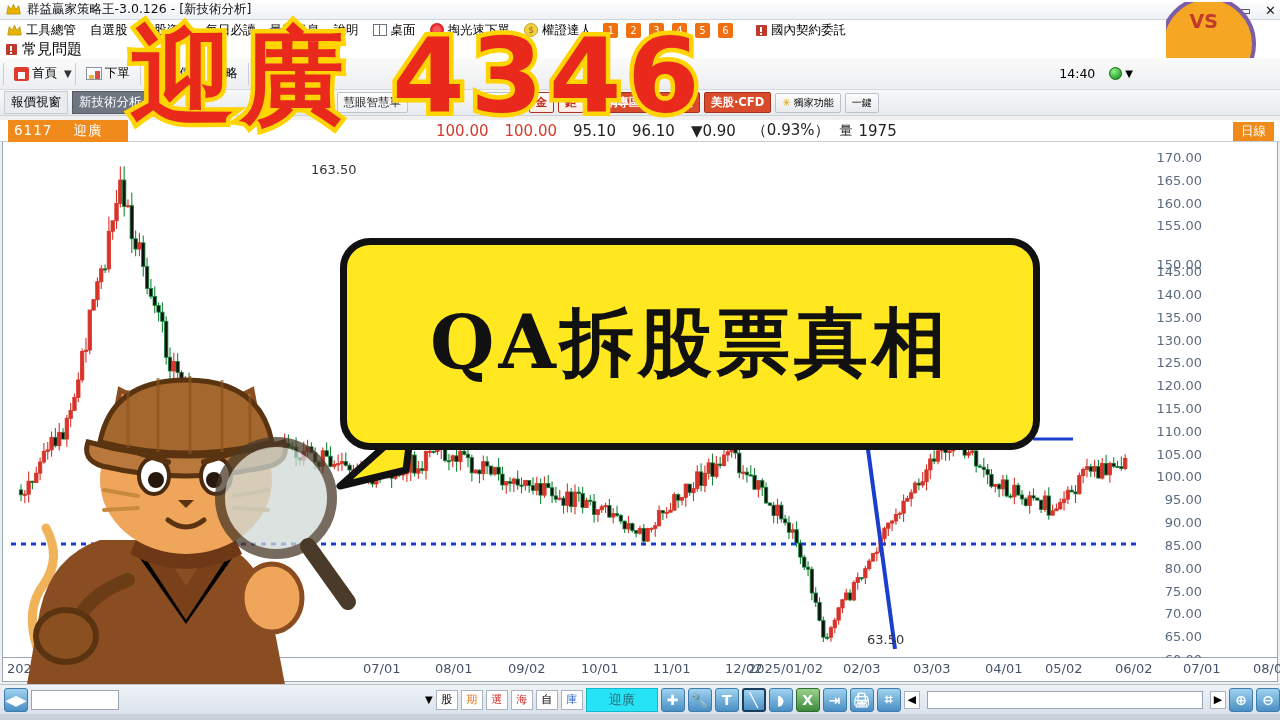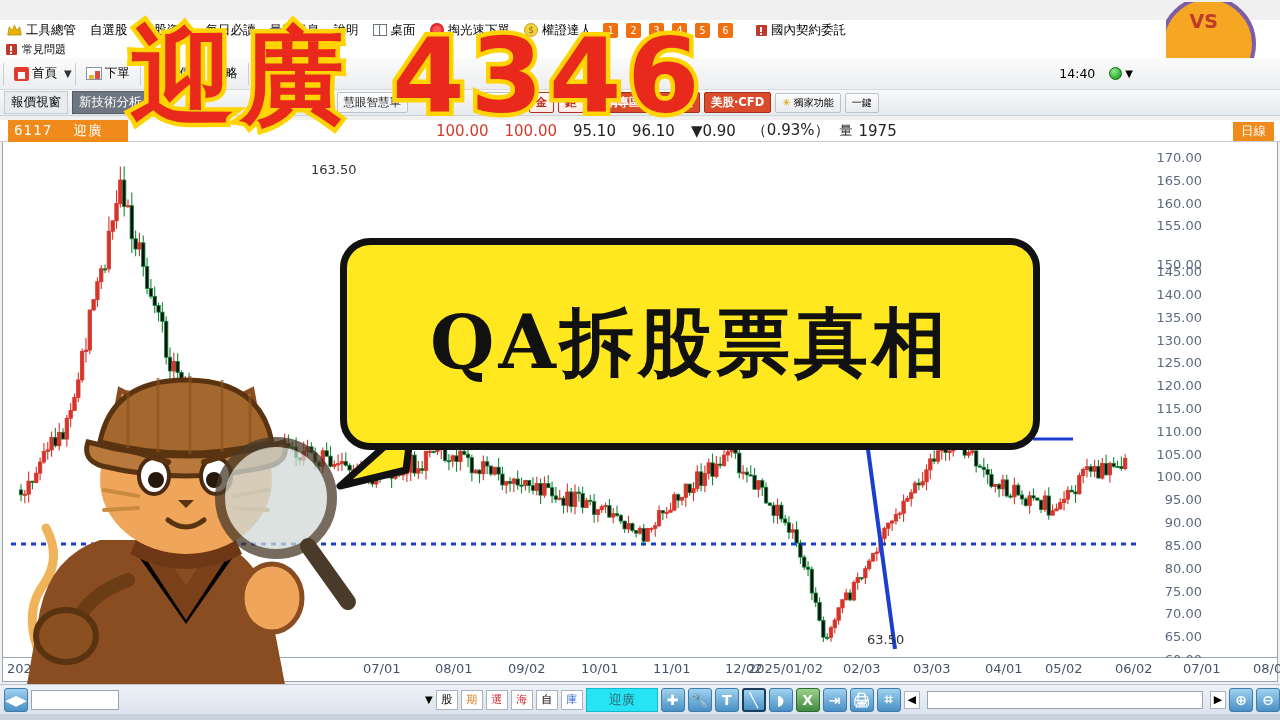--- a/index.html
+++ b/index.html
@@ -43,21 +43,21 @@
   .deskicon{width:14px;height:12px;border:1.6px solid #6b7380;display:inline-block;position:relative;}
   .deskicon:after{content:"";position:absolute;left:5px;top:0;width:1.6px;height:10px;background:#6b7380;}
   .redstar{ display:inline-block;width:14px;height:14px;border-radius:50%;
      background:radial-gradient(circle,#ff5a5a 30%,#d61414 70%);}
   .yellowico{display:inline-block;width:14px;height:14px;border-radius:50%;background:#f4d03f;border:1px solid #c9a227;
      font-size:9px;line-height:12px;text-align:center;color:#8a6d1b;}
 
   
   .submenu{
     position:absolute; left:0; top:40px; width:1280px; height:18px;
-    background:#fff; display:flex; align-items:center; font-size:11px; padding-left:6px; gap:5px;
+    background:#fff; display:flex; align-items:center; font-size:15px; padding-left:6px; gap:5px;
   }
 
   
   .toolbar1{
     position:absolute; left:0; top:58px; width:1280px; height:32px;
     background:linear-gradient(#fbfbfb,#eceef1);
     border-bottom:1px solid #d6dae0;
     display:flex; align-items:center; font-size:12.5px; color:#000; gap:0;
   }
   .tb-item{ display:flex; align-items:center; gap:3px; padding:0 7px; height:30px;}
@@ -164,20 +164,33 @@
     background:#f5a623; border:4px solid #7b5ea7;
   }
   .vs{ position:absolute; right:52px; top:8px; color:#c0392b;font-weight:bold;font-size:19px;}
   .detective{ position:absolute; left:8px; top:330px; width:370px;height:360px;}
 </style>
 </head>
 <body>
 
 <div class="app">
 
+  <div class="titlebar">
+    <span class="crownico">
+      <svg viewBox="0 0 20 16" width="15" height="13">
+          <path d="M1 14 L3 3 L7 8 L10 1 L13 8 L17 3 L19 14 Z" fill="#e8b400" stroke="#b88a00" stroke-width="1"></path>
+        </svg>
+    </span>
+    <span>群益贏家策略王-3.0.126 - [新技術分析]</span>
+    <span class="win-btns">
+      <span>—</span>
+      <span>▭</span>
+      <span>✕</span>
+    </span>
+  </div>
 
   <div class="menubar">
     <div class="mi">
       <span class="crownico">
         <svg viewBox="0 0 20 16" width="15" height="13">
             <path d="M1 14 L3 3 L7 8 L10 1 L13 8 L17 3 L19 14 Z" fill="#e8b400" stroke="#b88a00" stroke-width="1"></path>
           </svg>
       </span>
       <span>工具總管</span>
     </div>

